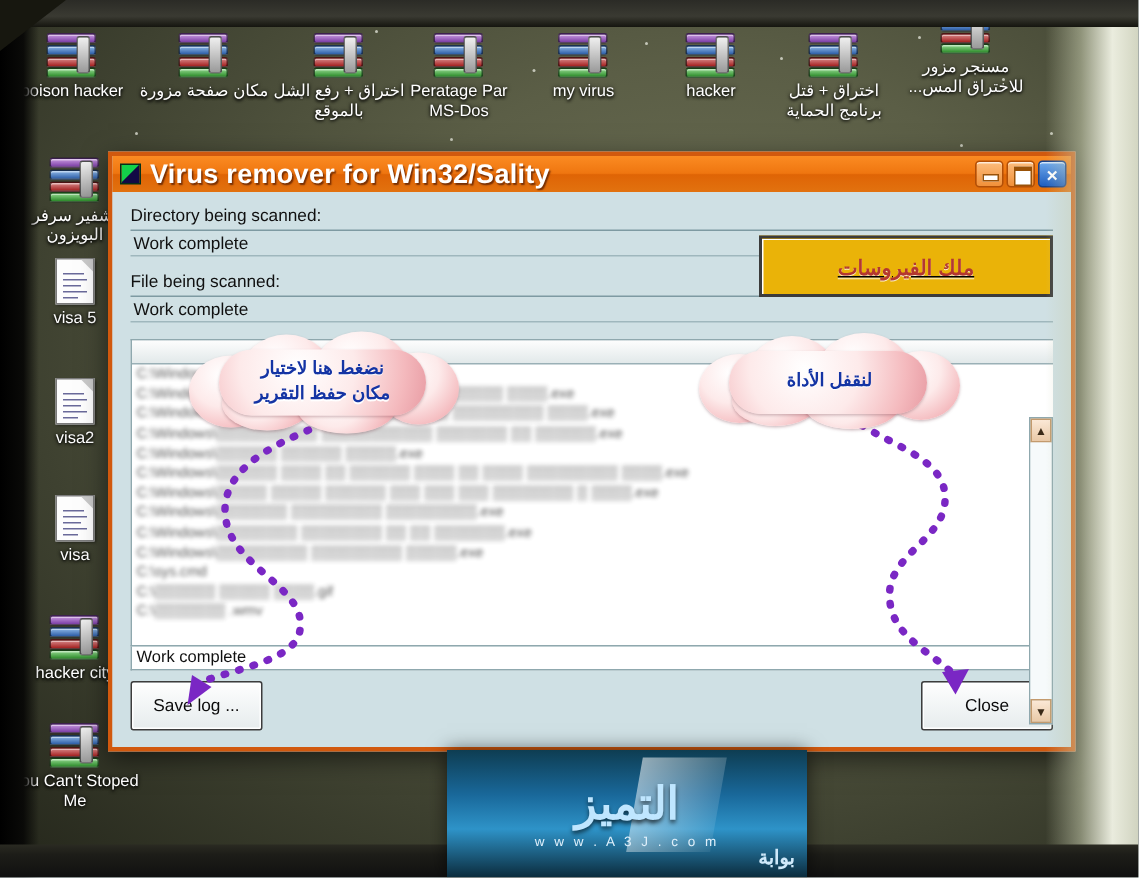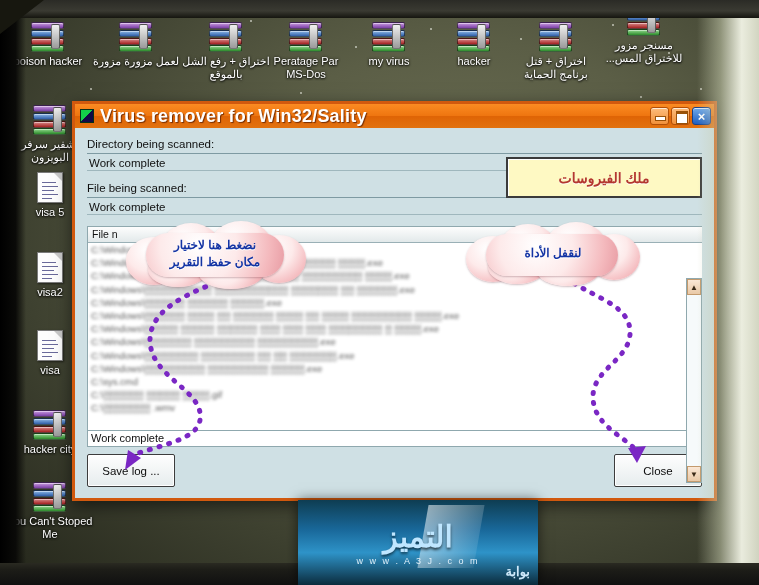--- a/index.html
+++ b/index.html
@@ -185,25 +185,26 @@
     font-size: 11.5px; color: #101010;
     padding: 1px 2px;
     line-height: 16px;
     margin-bottom: 11px;
   }
 
   
   #banner {
     position: absolute; right: 12px; top: 29px;
     width: 196px; height: 41px;
-    background: #fef9c3;
+    background: #eab308;
     border: 2px solid #3b3b3b;
     box-shadow: 1px 1px 0 #fff inset;
     display: flex; align-items: center; justify-content: center;
     z-index: 22;
+    text-decoration: underline;
   }
   #banner-text {
     font-size: 14px; font-weight: bold; color: #b4382f;
     direction: rtl;
     text-shadow: 0 1px 0 rgba(255,255,255,.8);
   }
 
   
   #listview {
     position: relative;
@@ -386,21 +387,21 @@
           <i></i>
           <i></i>
           <u></u>
         </span><span class="lbl">poison hacker</span></div>
       <div class="icon-cell" style="left: 92px; top: 22px;"><span class="glyph rar">
           <i></i>
           <i></i>
           <i></i>
           <i></i>
           <u></u>
-        </span><span class="lbl rtl">لعمل مزورة مزورة</span></div>
+        </span><span class="lbl rtl">مكان صفحة مزورة</span></div>
       <div class="icon-cell" style="left: 182px; top: 22px;"><span class="glyph rar">
           <i></i>
           <i></i>
           <i></i>
           <i></i>
           <u></u>
         </span><span class="lbl rtl">اختراق + رفع الشل بالموقع</span></div>
       <div class="icon-cell" style="left: 262px; top: 22px;"><span class="glyph rar">
           <i></i>
           <i></i>
@@ -499,21 +500,20 @@
       </div>
 
       <div class="field-label">Directory being scanned:</div>
       <div class="readout">Work complete</div>
 
       <div class="field-label">File being scanned:</div>
       <div class="readout">Work complete</div>
 
       <div id="listview">
         <div id="lv-head">
-          <div class="col name">File n</div>
           <div class="col status"></div>
         </div>
         <div id="lv-rows">
             <div class="lv-row">
               <div class="path">C:\Windows\system32\▒▒▒▒▒▒▒▒▒▒▒▒▒.exe</div>
               <div class="st">Non-infected</div>
             </div>
             <div class="lv-row">
               <div class="path">C:\Windows\▒▒▒▒▒▒▒▒▒▒▒▒▒▒▒▒▒▒▒ ▒▒▒▒▒▒▒▒▒ ▒▒▒▒.exe</div>
               <div class="st">Non-infected</div>

